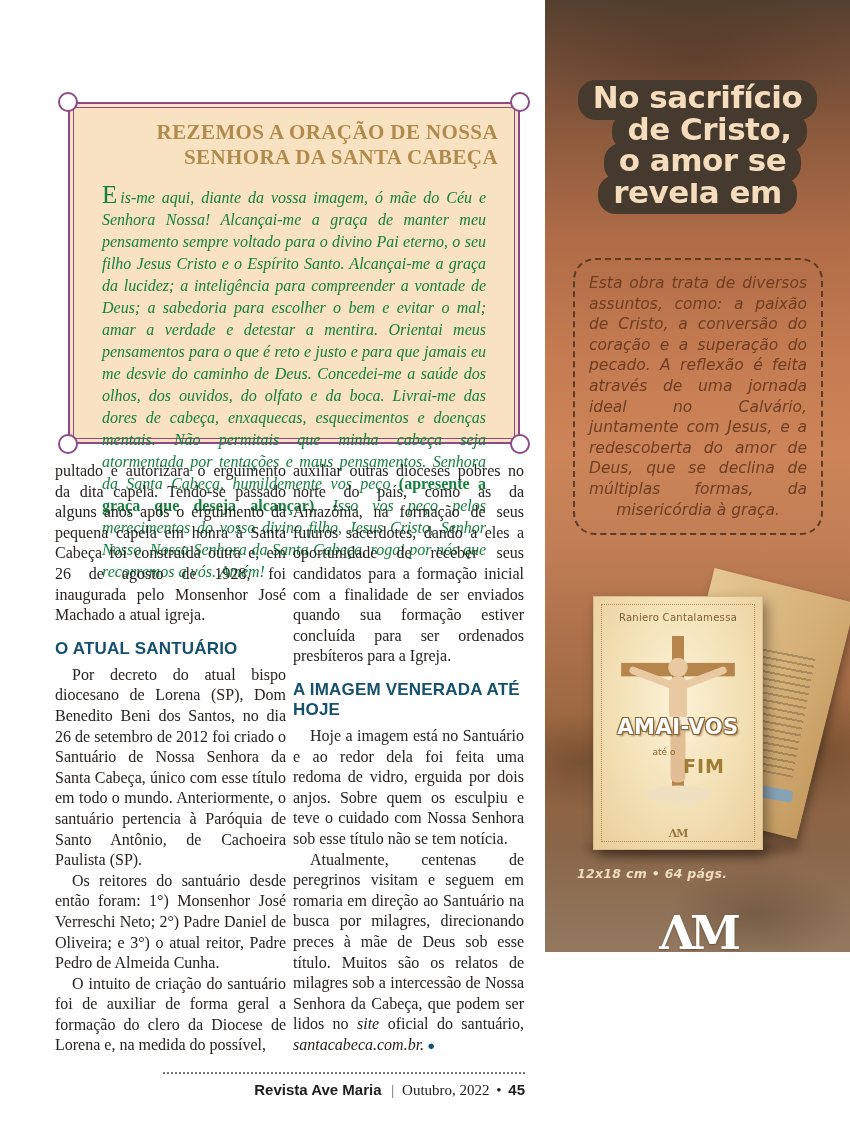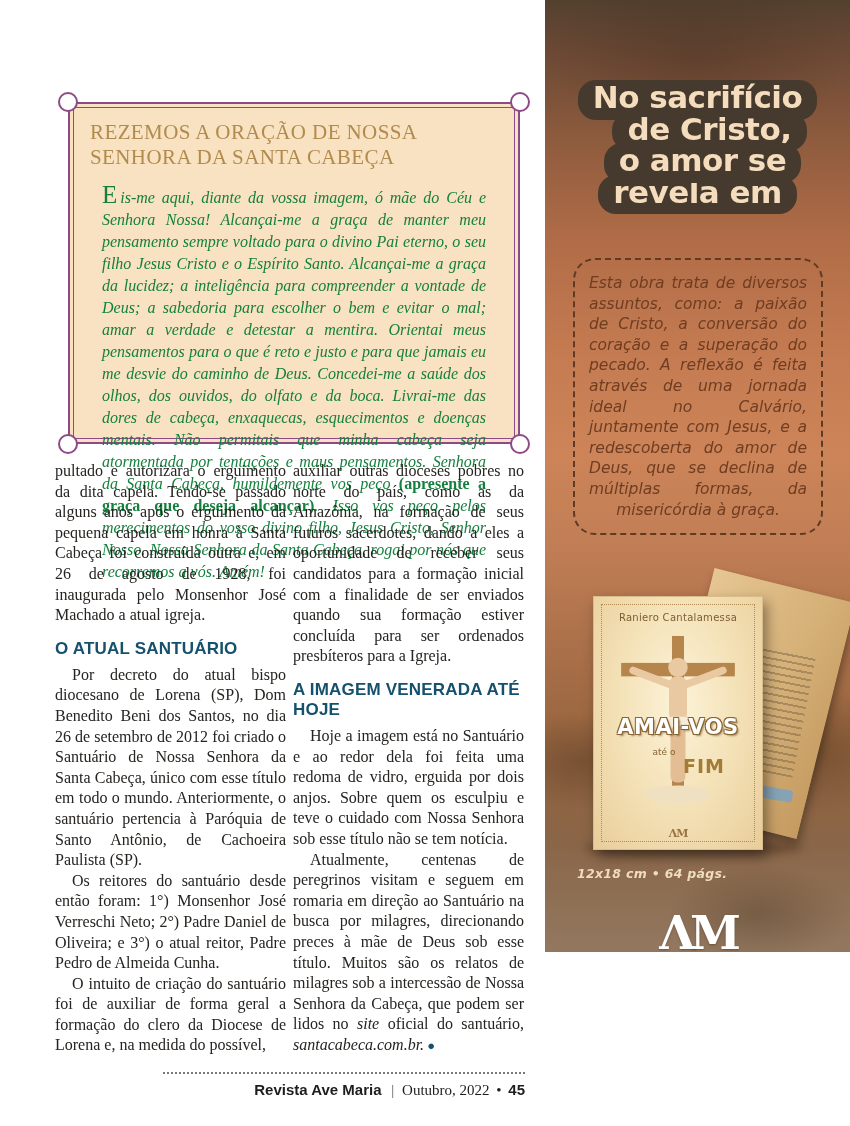--- a/index.html
+++ b/index.html
@@ -9,21 +9,21 @@
   
   .prayer-box{position:absolute;left:68px;top:102px;width:452px;height:342px;
               background:var(--prayer-bg,#f8e2c1);}
   .pb-bo{position:absolute;inset:0;border:2px solid var(--purple,#8e4a86);}
   .pb-bi{position:absolute;inset:5px;border:1px solid var(--purple,#8e4a86);}
   .notch{position:absolute;width:20px;height:20px;border-radius:50%;background:#fff;
          border:2px solid var(--purple,#8e4a86);box-sizing:border-box;}
   .notch.tl{left:-10px;top:-10px;}  .notch.tr{right:-10px;top:-10px;}
   .notch.bl{left:-10px;bottom:-10px;} .notch.br{right:-10px;bottom:-10px;}
   .pb-content{position:absolute;left:22px;right:22px;top:10px;bottom:8px;}
-  .pb-title{margin:8px 0 10px;text-align:left;font-weight:normal;font-size:21px;line-height:1.18;
+  .pb-title{margin:8px 0 10px;text-align:right;font-weight:bold;font-size:21px;line-height:1.18;
             letter-spacing:.4px;color:var(--gold,#b18b4e);}
   .pb-body{margin:12px;font-size:16px;line-height:22px;text-align:justify;color:#15803d;hyphens:auto;}
   .dropcap{font-size:25px;line-height:1;font-style:normal;margin-right:3px;}
   .seg-italic{font-style:italic;}
   .seg-bold{font-weight:bold;font-style:normal;}
   .seg-bullet{color:var(--teal,#15506d);font-style:normal;font-size:13px;}
 
   
   .col{position:absolute;top:461px;width:231px;font-size:16px;line-height:20.6px;
        text-align:justify;color:#262320;hyphens:auto;}

